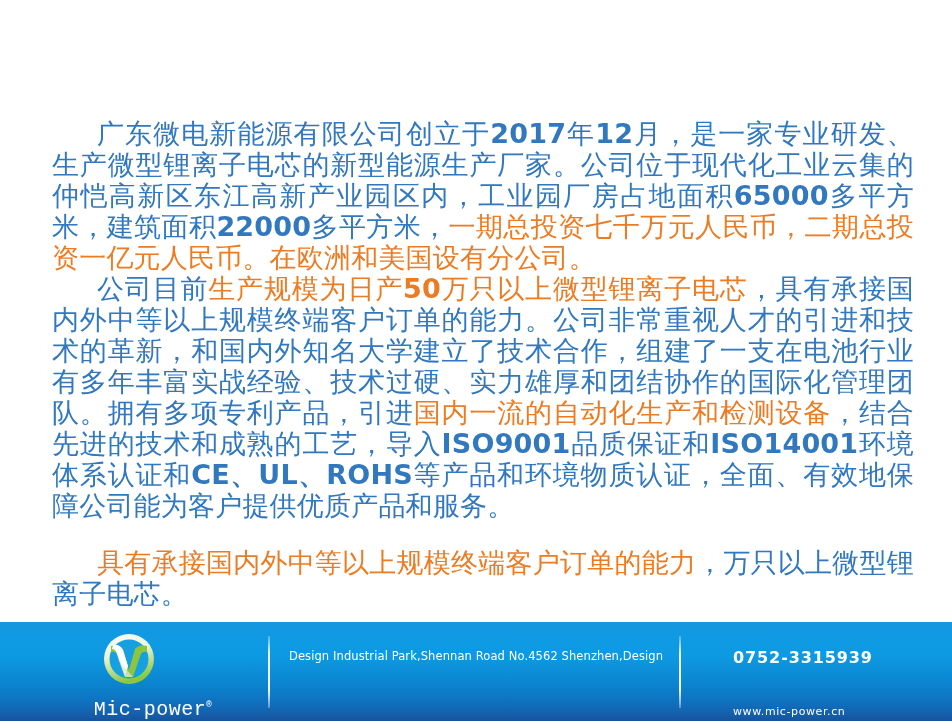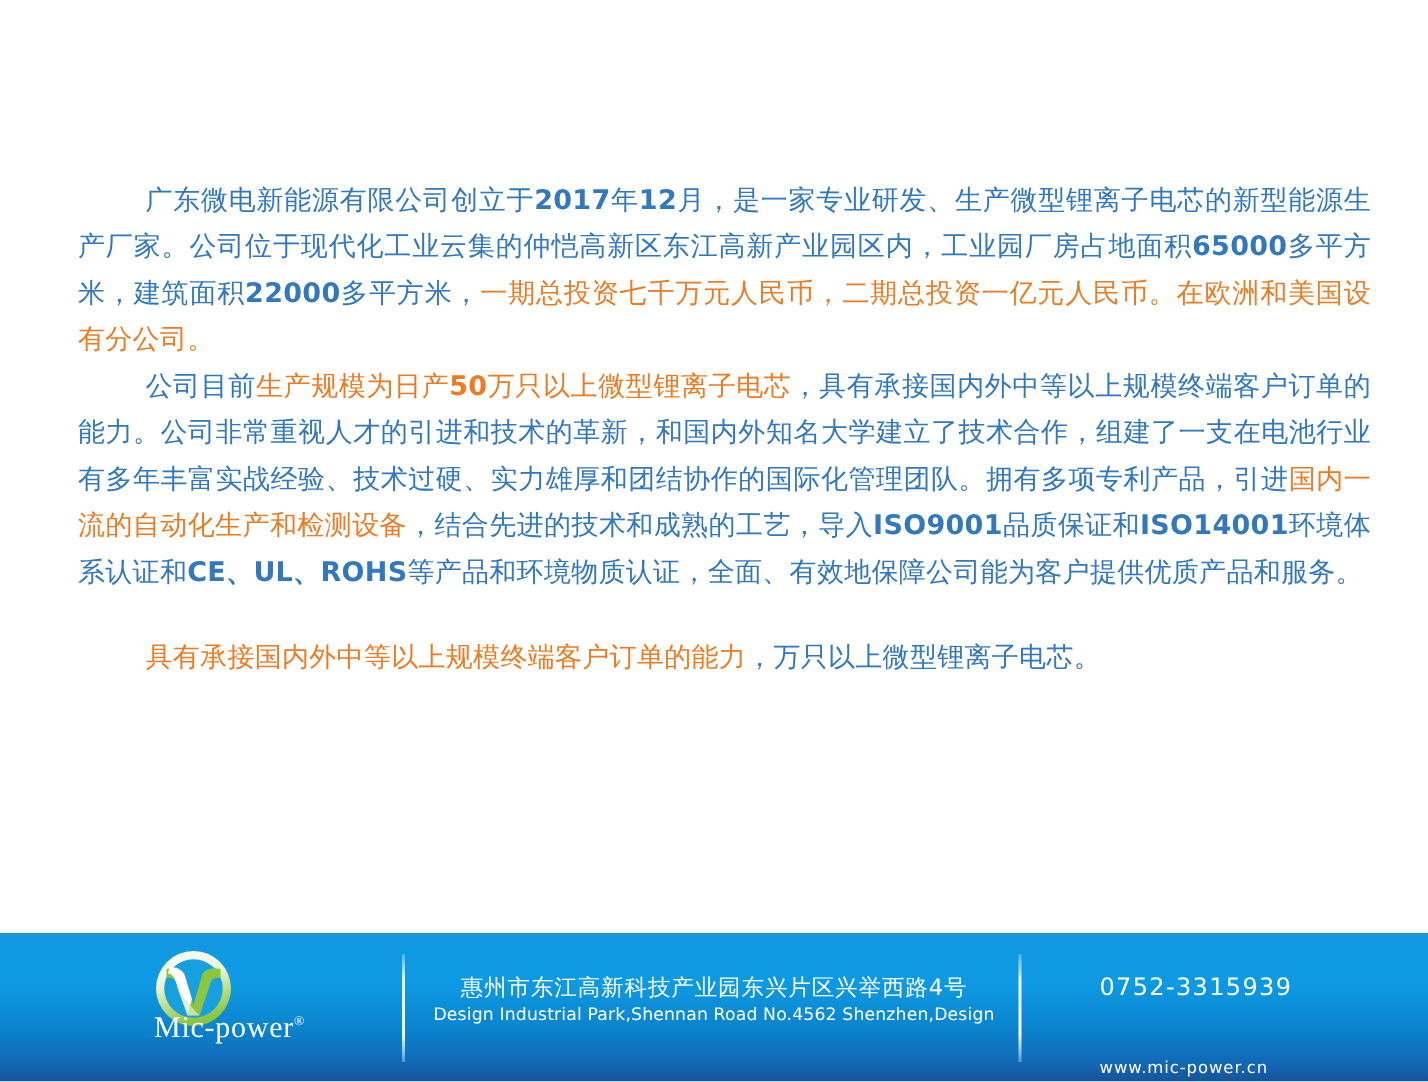--- a/index.html
+++ b/index.html
@@ -26,21 +26,21 @@
 
   .content {
     position: absolute;
     left: 52px;
     top: 118px;
     width: 862px;
   }
 
   p.para {
     margin: 0 0 0 0;
-    font-size: 18px;
+    font-size: 27px;
     line-height: 31px;
     letter-spacing: 0.2px;
     color: #3178be;
     text-align: justify;
     text-justify: inter-ideograph;
     font-weight: 500;
     text-indent: 45px;
     word-break: break-all;
   }
   p.para + p.para { }
@@ -86,27 +86,27 @@
   .logo-mark {
     position: absolute;
     left: 44px;
     top: 2px;
     width: 54px;
     height: 54px;
   }
   .logo-text {
     position: absolute;
     left: 0px;
-    top: 44px;
+    top: 68px;
     width: 190px;
     text-align: center;
     color: #ffffff;
     font-size: 20px;
     letter-spacing: 0.5px;
-    font-family: Liberation Serif, serif;
+    font-family: Liberation Mono, monospace;
   }
   .logo-text .reg {
     font-size: 9px;
     vertical-align: super;
   }
 
   
   .divider {
     position: absolute;
     top: 14px;
@@ -146,20 +146,21 @@
     position: absolute;
     left: 733px;
     top: 24px;
     color: #ffffff;
   }
   .contact-phone {
     font-size: 16px;
     letter-spacing: 0.9px;
     line-height: 23px;
     white-space: nowrap;
+    font-weight: bold;
   }
   .contact-web {
     font-size: 11px;
     letter-spacing: 0.6px;
     line-height: 22px;
     white-space: nowrap;
     margin-top: 32px;
   }
 </style>
 </head>
@@ -194,21 +195,20 @@
           </svg>
         </span>
         <div class="logo-text">
           <span>Mic-power</span><span class="reg">®</span>
         </div>
       </div>
 
       <div class="divider divider-1"></div>
 
       <div class="address-block">
-        <div class="addr-cn">惠州市东江高新科技产业园东兴片区兴举西路4号</div>
         <div class="addr-en">Design Industrial Park,Shennan Road No.4562 Shenzhen,Design</div>
       </div>
 
       <div class="divider divider-2"></div>
 
       <div class="contact-block">
         <div class="contact-phone">0752-3315939</div>
         <div class="contact-web">www.mic-power.cn</div>
       </div>
 

